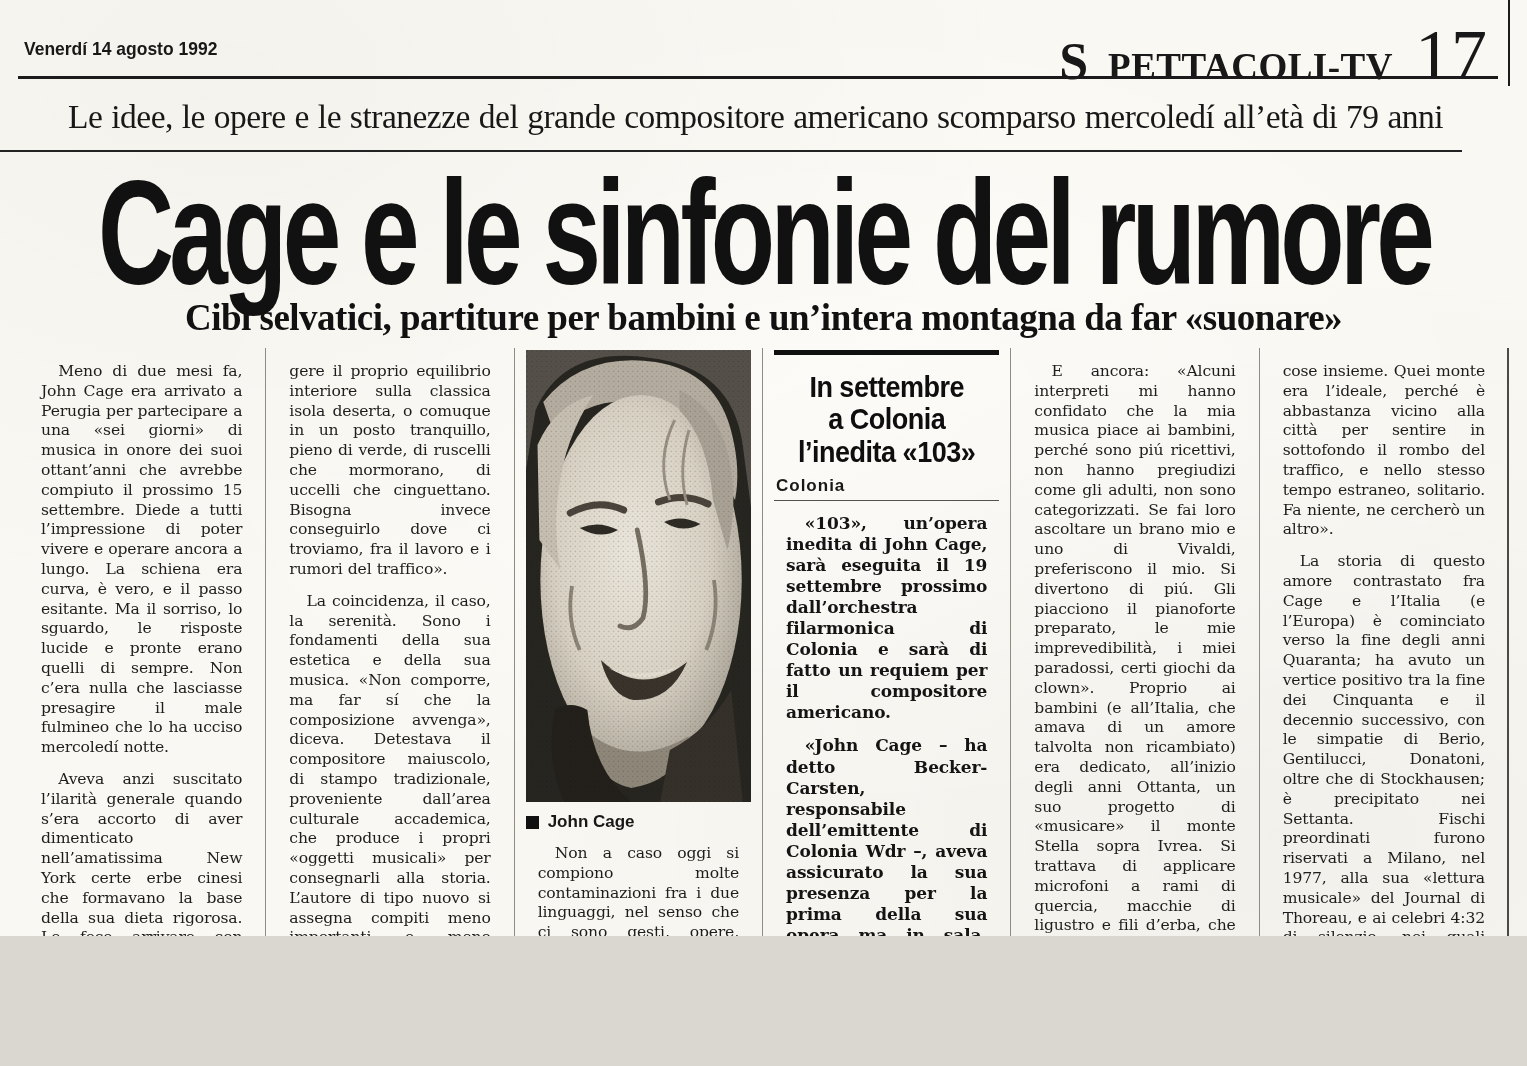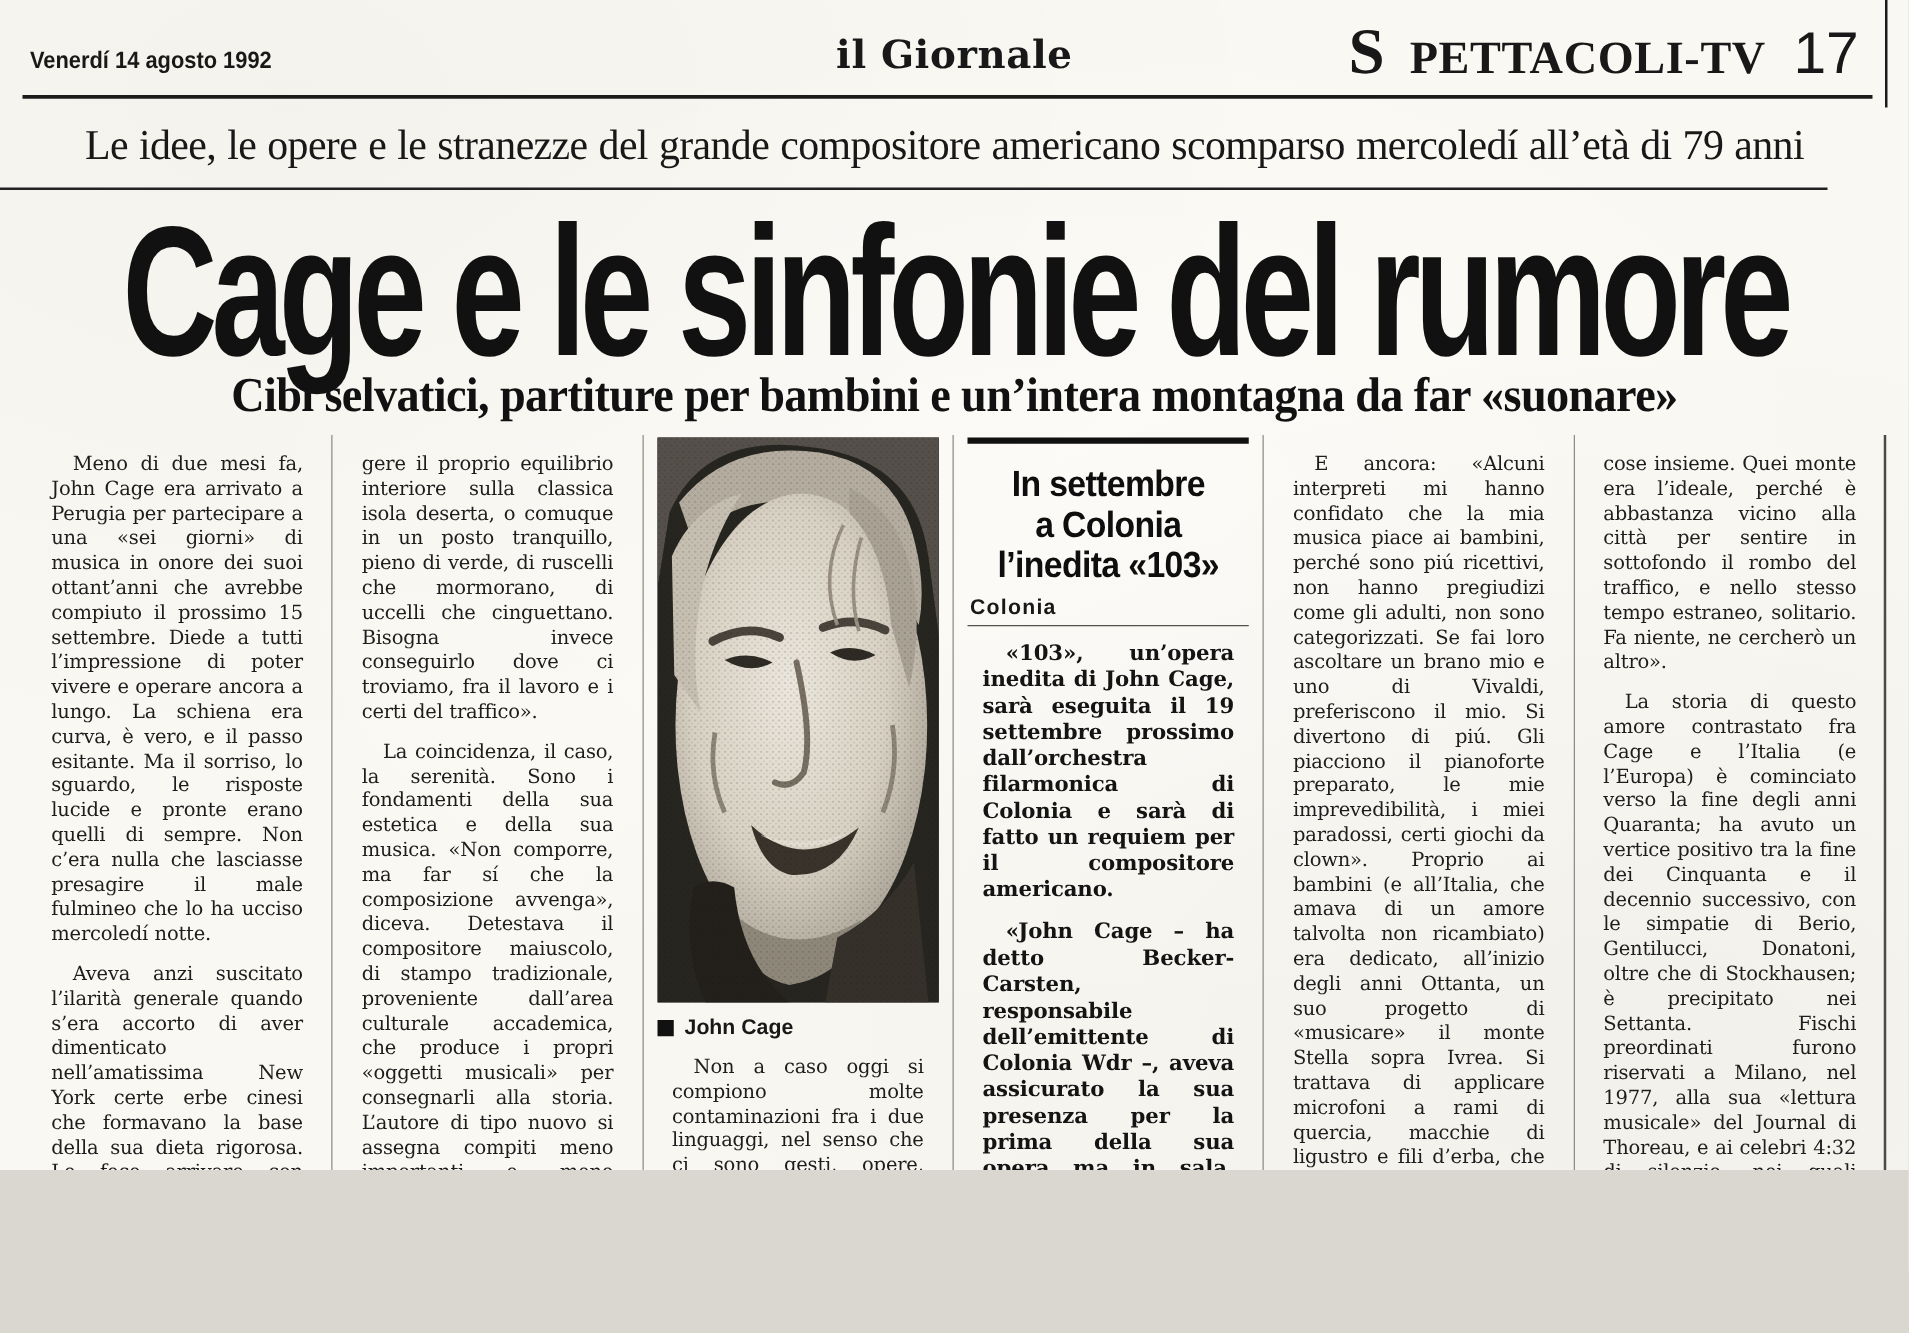--- a/index.html
+++ b/index.html
@@ -23,21 +23,21 @@
   .masthead{
     position:absolute;top:26px;left:0;width:100%;text-align:center;
     font-family:"DejaVu Serif", serif;font-weight:700;font-size:31px;letter-spacing:.5px;
   }
   .section-wrap{
     position:absolute;top:14px;right:40px;white-space:nowrap;
     font-family:"Liberation Serif", serif;font-weight:700;
   }
   .section-initial{font-size:52px;line-height:1;vertical-align:baseline;}
   .section-rest{font-size:37px;letter-spacing:.5px;margin-left:20px;}
-  .section-page{font-size:47px;font-weight:400;font-family:Liberation Sans, sans-serif;margin-left:18px;}
+  .section-page{font-size:72px;font-weight:400;font-family:Liberation Serif, serif;margin-left:18px;}
   .hdr-rule{position:absolute;top:76px;left:18px;width:1480px;height:3px;background:#1b1b1b;}
   .edge-line-top{position:absolute;top:0;left:1508px;width:2px;height:86px;background:#1b1b1b;}
   .edge-line-art{position:absolute;top:348px;left:1507px;width:2px;height:676px;background:#4a4a46;}
   .edge-blob{position:absolute;top:956px;left:1517px;width:10px;height:52px;background:#101010;}
   
   .kicker{
     position:absolute;top:98px;left:68px;width:1420px;
     font-family:"Liberation Serif", serif;font-size:34px;font-weight:400;
     letter-spacing:-.5px;word-spacing:1px;white-space:nowrap;
     transform:scaleX(.985);transform-origin:left top;
@@ -95,21 +95,20 @@
     text-align:justify;text-indent:1.1em;margin:12px;color:#141414;
   }
   .insert p + p{margin-top:1px;}
 </style>
 </head>
 <body>
 
 <div class="page">
 
   <div class="hdr-date">Venerdí 14 agosto 1992</div>
-  <div class="masthead">il Giornale</div>
   <div class="section-wrap">
     <span class="section-initial">S</span><span class="section-rest">PETTACOLI-TV</span>
     <span class="section-page">17</span>
   </div>
   <div class="hdr-rule"></div>
   <div class="edge-line-top"></div>
   <div class="edge-line-art"></div>
   <div class="edge-blob"></div>
 
   <div class="kicker">Le idee, le opere e le stranezze del grande compositore americano scomparso mercoledí all’età di 79 anni</div>
@@ -119,21 +118,21 @@
   <div class="subhead">Cibi selvatici, partiture per bambini e un’intera montagna da far «suonare»</div>
 
   <div class="columns">
 
     <div class="col">
       <p>Meno di due mesi fa, John Cage era arrivato a Perugia per partecipare a una «sei giorni» di musica in onore dei suoi ottant’anni che avrebbe compiuto il prossimo 15 settembre. Diede a tutti l’impressione di poter vivere e operare ancora a lungo. La schiena era curva, è vero, e il passo esitante. Ma il sorriso, lo sguardo, le risposte lucide e pronte erano quelli di sempre. Non c’era nulla che lasciasse presagire il male fulmineo che lo ha ucciso mercoledí notte.</p>
       <p>Aveva anzi suscitato l’ilarità generale quando s’era accorto di aver dimenticato nell’amatissima New York certe erbe cinesi che formavano la base della sua dieta rigorosa. Le fece arrivare con l’aereo successivo. «Sapete – spiegò – a me piace mangiare il cibo che cresce selvaggio. Ma non è una mia invenzione. Anzi, se guardate bene, si tratta di una coincidenza con quello che molti hanno imparato a fare anche in Europa». E a chi gli chiedeva come potesse vivere sereno a Manhattan, dove abitava e dove è morto, proprio come voleva, rispose: «Sarebbe troppo facile raggiun-</p>
     </div>
 
     <div class="col">
-      <p class="cont">gere il proprio equilibrio interiore sulla classica isola deserta, o comuque in un posto tranquillo, pieno di verde, di ruscelli che mormorano, di uccelli che cinguettano. Bisogna invece conseguirlo dove ci troviamo, fra il lavoro e i certi del traffico».</p>
+      <p class="cont">gere il proprio equilibrio interiore sulla classica isola deserta, o comuque in un posto tranquillo, pieno di verde, di ruscelli che mormorano, di uccelli che cinguettano. Bisogna invece conseguirlo dove ci troviamo, fra il lavoro e i rumori del traffico».</p>
       <p>La coincidenza, il caso, la serenità. Sono i fondamenti della sua estetica e della sua musica. «Non comporre, ma far sí che la composizione avvenga», diceva. Detestava il compositore maiuscolo, di stampo tradizionale, proveniente dall’area culturale accademica, che produce i propri «oggetti musicali» per consegnarli alla storia. L’autore di tipo nuovo si assegna compiti meno importanti e meno responsabilizzanti. Rinuncia di proposito a fare cose difficili e complicate, che richiedono una maestria tecnica quanto mai complessa. Si rivolge piuttosto verso operazioni semplici, povere, che in fondo potrebbe fare una persona dotata di una media cultura musicale, oppure chi opera in un campo diverso, come per esempio un artista figurativo.</p>
     </div>
 
     <div class="col">
       <svg class="photo-frame" viewBox="0 0 235 452" preserveAspectRatio="none" aria-hidden="true">
         <defs>
           <pattern id="halftone" width="5" height="5" patternUnits="userSpaceOnUse">
             <rect width="5" height="5" fill="none"></rect>
             <circle cx="1.4" cy="1.4" r="0.85" fill="#111" opacity="0.55"></circle>
             <circle cx="3.9" cy="3.9" r="0.7" fill="#111" opacity="0.45"></circle>

